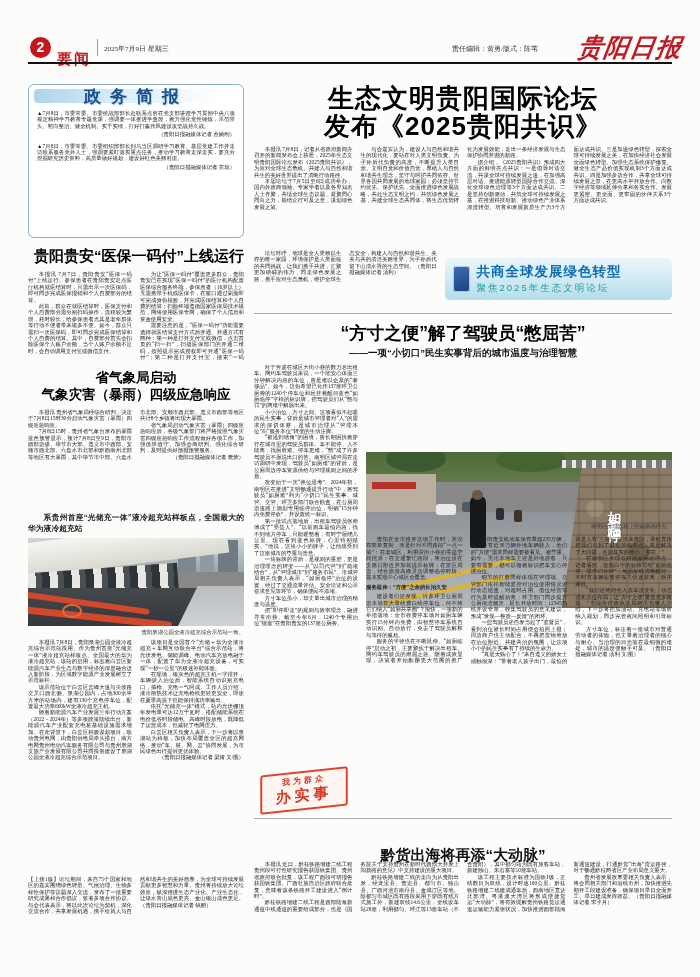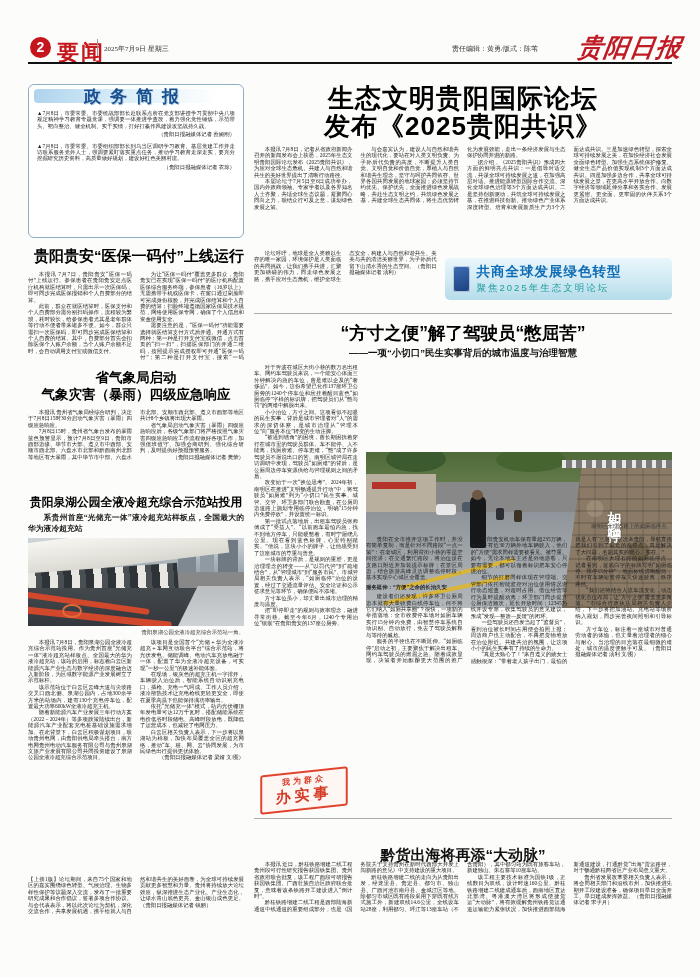--- a/index.html
+++ b/index.html
@@ -3,21 +3,21 @@
 <meta charset="utf-8">
 <style>
   html,body{margin:0;padding:0;background:#e9e9e6;}
   .page{position:relative;width:700px;height:977px;background:#fcfcfa;overflow:hidden;
         font-family:"Liberation Serif","DejaVu Serif",serif;color:#1d1d1d;}
   .abs{position:absolute;}
   .sans{font-family:"Liberation Sans","DejaVu Sans",sans-serif;}
   
   .page-badge{width:21px;height:21px;border-radius:50%;background:#c4161c;color:#fff;
       font-weight:900;font-size:14px;line-height:21px;text-align:center;}
-  .section-label{color:#c4161c;font-weight:900;font-size:22px;letter-spacing:2px;}
+  .section-label{color:#c4161c;font-weight:900;font-size:15px;letter-spacing:2px;margin-top:12px;}
   .hdr-meta{font-size:7px;color:#333;}
   .masthead{color:#c01a24;font-weight:900;font-size:25px;font-style:italic;
       transform:skewX(-8deg);letter-spacing:1px;}
   .hdr-rule{height:2px;background:#101010;}
   .vline{width:1px;background:#999;}
   
   .btxt{font-size:5.4px;line-height:6.4px;text-align:justify;color:#222;overflow:hidden;}
   .btxt p{margin:0;text-indent:2em;}
   .btxt p.noind{text-indent:0;}
   .byline{text-align:right;text-indent:0 !important;}
@@ -97,21 +97,20 @@
     <div>省气象局启动</div>
     <div>气象灾害（暴雨）四级应急响应</div>
   </div>
   <div class="abs btxt cols2" style="left:28px;top:409px;width:216px;height:80px;">
     <p>本报讯 贵州省气象局经综合研判，决定于7月8日15时30分启动气象灾害（暴雨）四级应急响应。</p>
     <p>7月8日15时，贵州省气象台发布的暴雨蓝色预警显示，预计7月8日至9日，贵阳市西部边缘、毕节市大部、遵义市中西部、安顺市西北部、六盘水市北部和黔西南州北部等地区有大暴雨，其中毕节市中部、六盘水市北部、安顺市西北部、遵义市西部等地区共计8个乡镇将出现大暴雨。</p>
     <p>省气象局启动气象灾害（暴雨）四级应急响应后，各级气象部门将严格按照气象灾害四级应急响应工作流程做好各项工作，加强值班值守、加强会商研判、强化综合研判，及时提供好预报预警服务。</p>
     <p class="byline">（贵阳日报融媒体记者 樊荣）</p>
   </div>
 
-  <div class="abs hl" style="left:28px;top:495px;width:216px;font-size:11.8px;">贵阳泉湖公园全液冷超充综合示范站投用</div>
   <div class="abs" style="left:28px;top:512px;width:216px;font-size:7.8px;font-weight:700;line-height:11px;text-indent:2em;text-align:justify;">系贵州首座“光储充一体”液冷超充站样板点，全国最大的华为液冷超充站</div>
 
   <div class="abs photo" style="left:28px;top:538px;width:216px;height:88px;">
     <div class="ph-el" style="left:0;top:0;width:216px;height:34px;background:linear-gradient(180deg,#cfd6da,#9aa6ad);"></div>
     <div class="ph-el" style="left:150px;top:4px;width:18px;height:30px;background:#7d8890;"></div>
     <div class="ph-el" style="left:172px;top:8px;width:14px;height:26px;background:#8f9aa2;"></div>
     <div class="ph-el" style="left:190px;top:2px;width:20px;height:32px;background:#6f7a82;"></div>
     <div class="ph-el" style="left:-20px;top:-6px;width:220px;height:34px;background:linear-gradient(180deg,#f6f5f0,#d9d8d0);transform:rotate(-7deg);"></div>
     <div class="ph-el" style="left:0px;top:30px;width:150px;height:26px;background:repeating-linear-gradient(90deg,#e8e7e1 0 8px,#4a4f54 8px 14px,#2e3337 14px 22px);transform:rotate(-4deg);"></div>
     <div class="ph-el" style="left:0;top:50px;width:216px;height:38px;background:linear-gradient(180deg,#43484d,#34383c);"></div>

